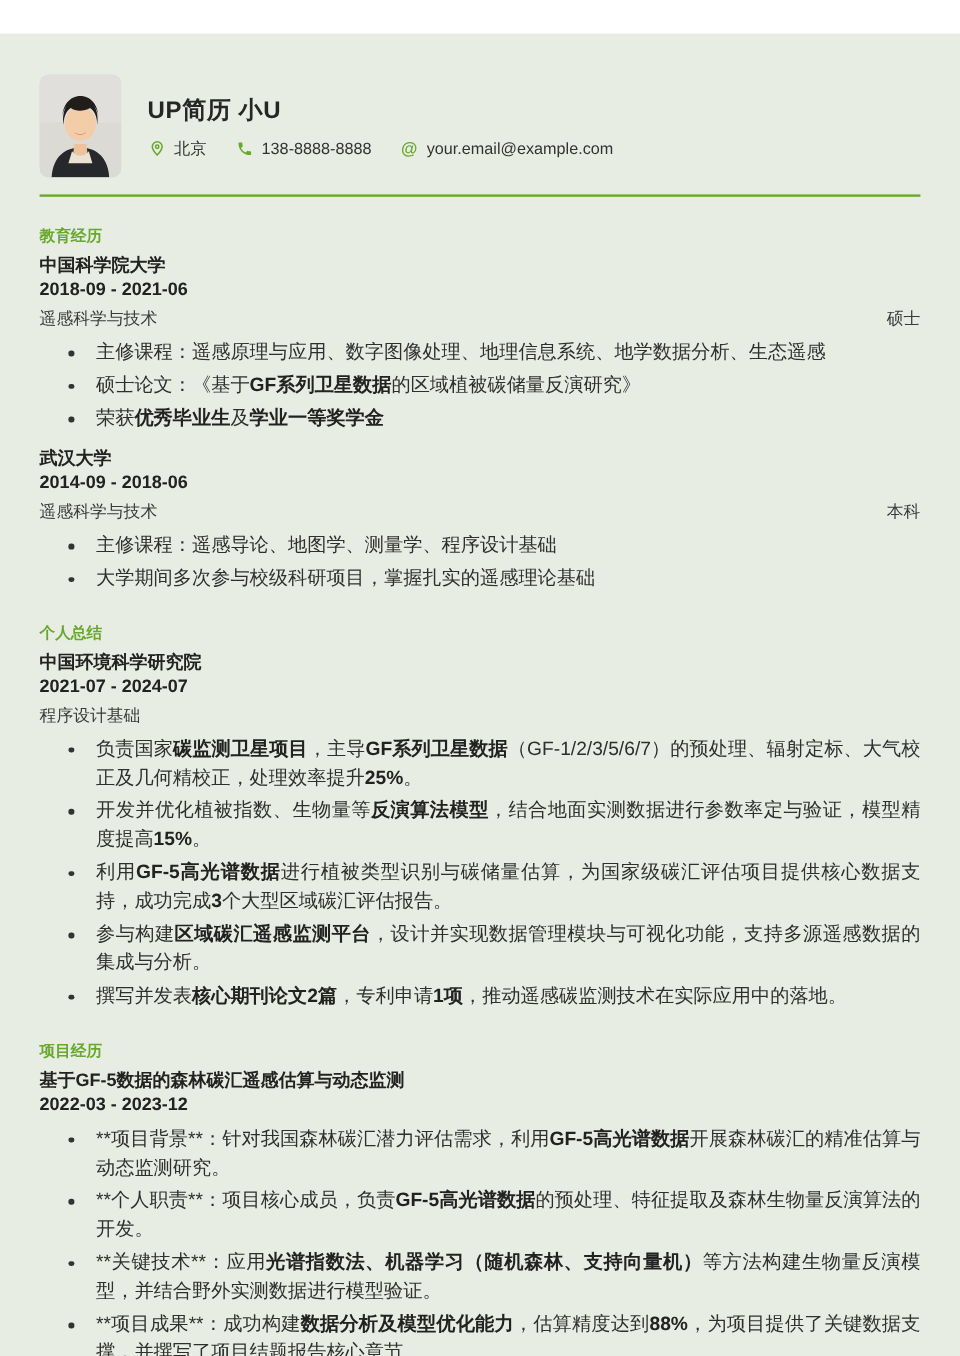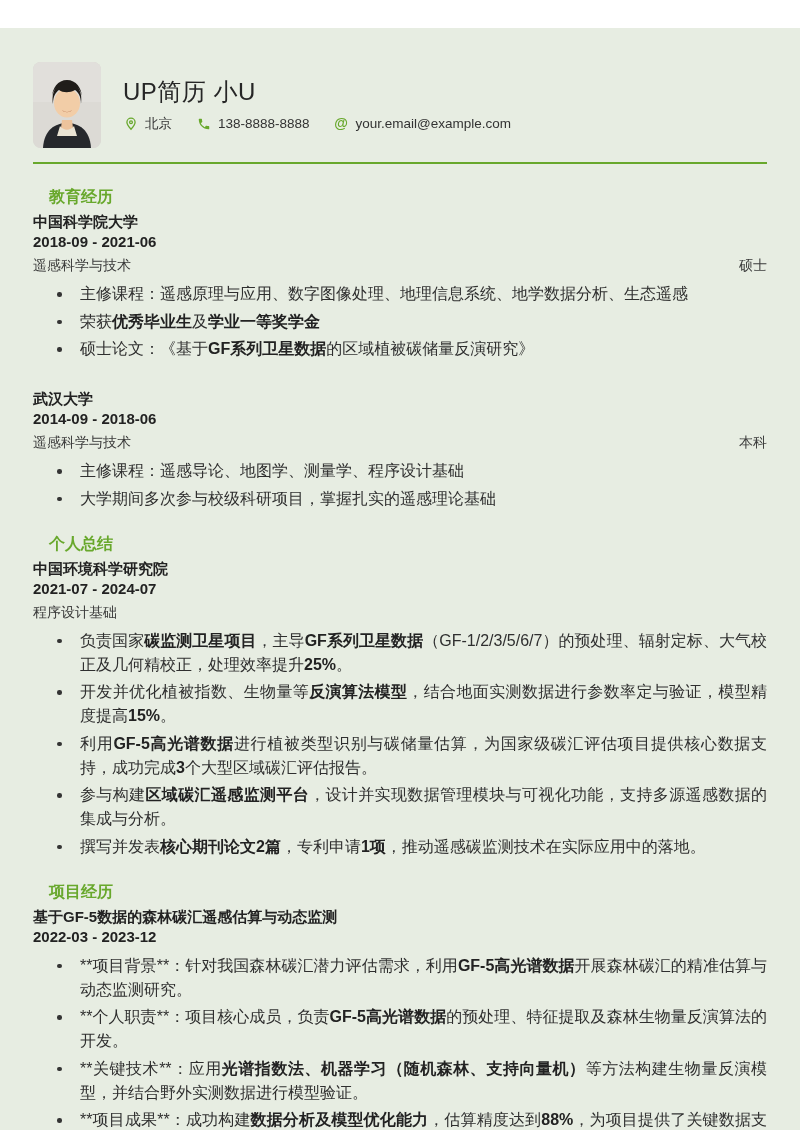--- a/index.html
+++ b/index.html
@@ -23,35 +23,35 @@
   }
   
   .header{display:flex;align-items:center;gap:22px;}
   .avatar{
     width:68px;height:86px;border-radius:8px;overflow:hidden;flex:0 0 auto;
     background:#dbd9d4;
   }
   .avatar svg{display:block;}
   .head-text{flex:1 1 auto;}
   .name{
-    margin:0 0 9px 0;font-size:24px;line-height:28px;font-weight:400;color:#262626;
+    margin:0 0 9px 0;font-size:20px;line-height:28px;font-weight:700;color:#262626;
     letter-spacing:.5px;
   }
   .contact-row{display:flex;align-items:center;gap:24px;font-size:13.5px;color:#333;}
   .contact-item{display:flex;align-items:center;gap:7px;}
   .cicon{display:inline-flex;align-items:center;justify-content:center;width:15px;height:15px;color:var(--accent);}
   .cicon svg{display:block;}
   .at-glyph{font-size:14px;font-weight:700;color:var(--accent);line-height:15px;}
   .divider{border:none;border-top:2px solid var(--accent);margin:14px 0 0 0;}
   
   .section-title{
-    margin:24px 0 6px 16px;font-size:16px;line-height:18px;font-weight:700;color:var(--accent);
+    margin:24px 0 6px 0;font-size:13px;line-height:18px;font-weight:700;color:var(--accent);
   }
   .section:first-of-type .section-title{margin-top:16px;}
-  .entry + .entry{margin-top:28px;}
+  .entry + .entry{margin-top:12px;}
   .entry-head{display:flex;justify-content:space-between;align-items:baseline;flex-direction:column;}
   .entry-title{font-size:15px;line-height:20px;font-weight:700;color:var(--ink);}
   .entry-period{font-size:15px;line-height:20px;font-weight:700;color:var(--ink);white-space:nowrap;}
   .entry-sub{display:flex;justify-content:space-between;margin-top:3px;font-size:14px;line-height:20px;color:#3a3a3a;}
   ul.bullets{list-style:none;margin:7px 0 0 0;padding:0;font-size:16px;color:var(--body);}
   ul.bullets li{
     position:relative;padding-left:47px;line-height:24px;text-align:justify;
   }
   ul.bullets li + li{margin-top:3.5px;}
   ul.bullets li::before{
@@ -120,22 +120,22 @@
       <div class="entry-head">
         <span class="entry-title">中国科学院大学</span>
         <span class="entry-period">2018-09 - 2021-06</span>
       </div>
       <div class="entry-sub">
         <span>遥感科学与技术</span>
         <span>硕士</span>
       </div>
       <ul class="bullets">
         <li><span>主修课程：遥感原理与应用、数字图像处理、地理信息系统、地学数据分析、生态遥感</span></li>
+        <li><span>硕士论文：《基于</span><span class="b">GF系列卫星数据</span><span>的区域植被碳储量反演研究》</span></li>
         <li><span>荣获</span><span class="b">优秀毕业生</span><span>及</span><span class="b">学业一等奖学金</span></li>
-        <li><span>硕士论文：《基于</span><span class="b">GF系列卫星数据</span><span>的区域植被碳储量反演研究》</span></li>
       </ul>
     </div>
 
     <div class="entry">
       <div class="entry-head">
         <span class="entry-title">武汉大学</span>
         <span class="entry-period">2014-09 - 2018-06</span>
       </div>
       <div class="entry-sub">
         <span>遥感科学与技术</span>

